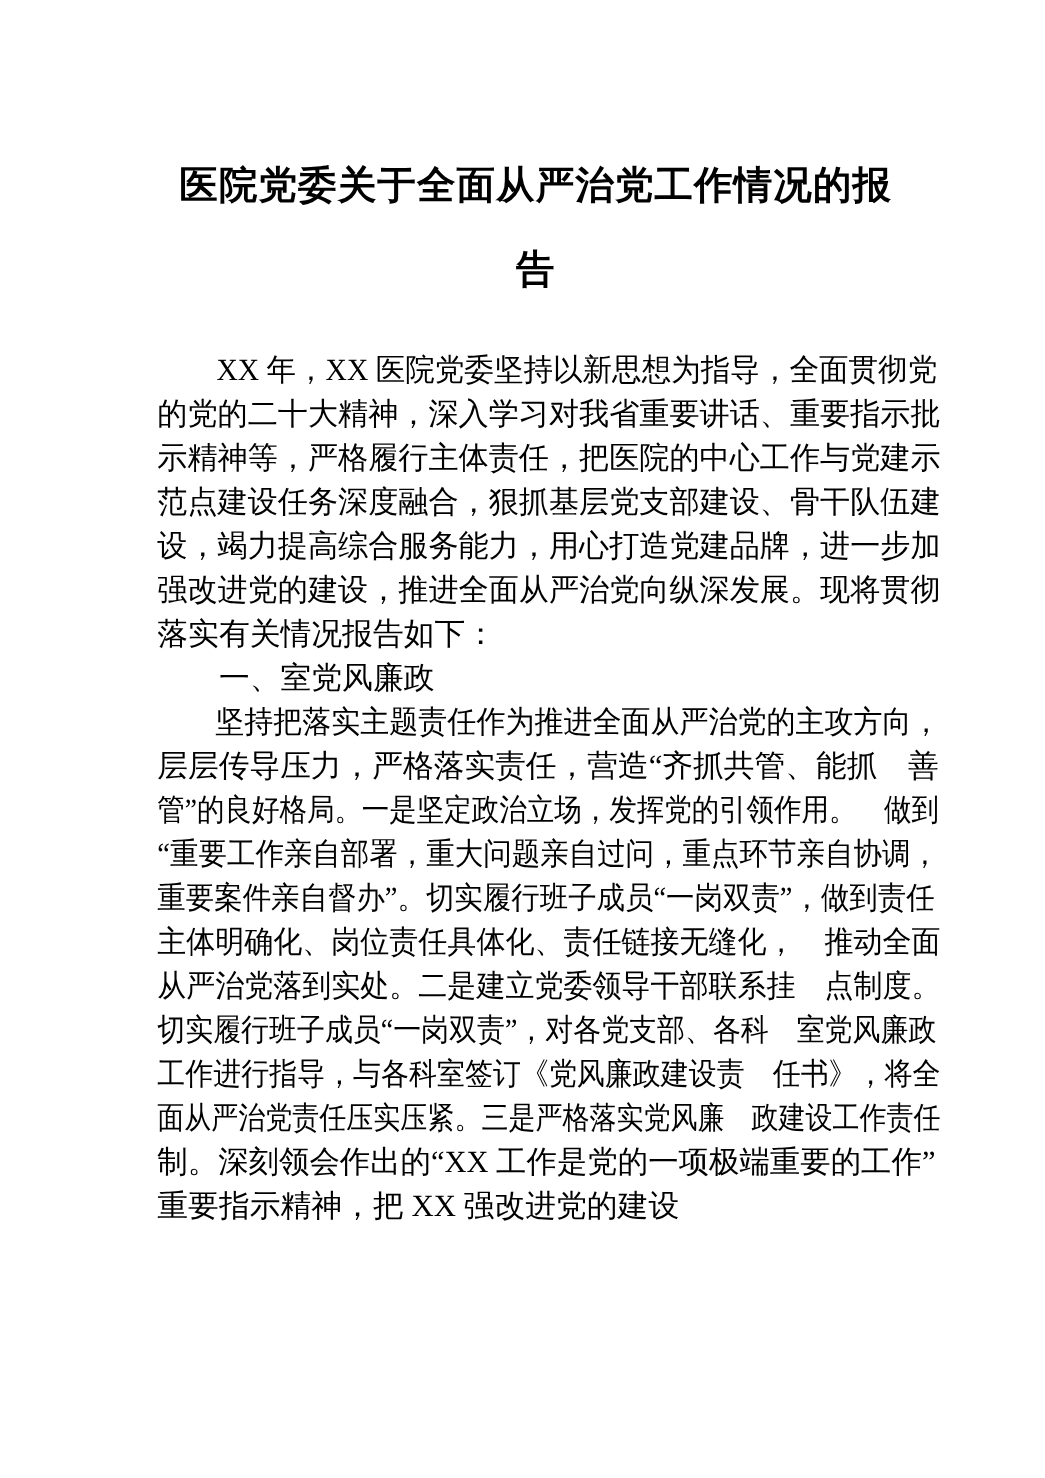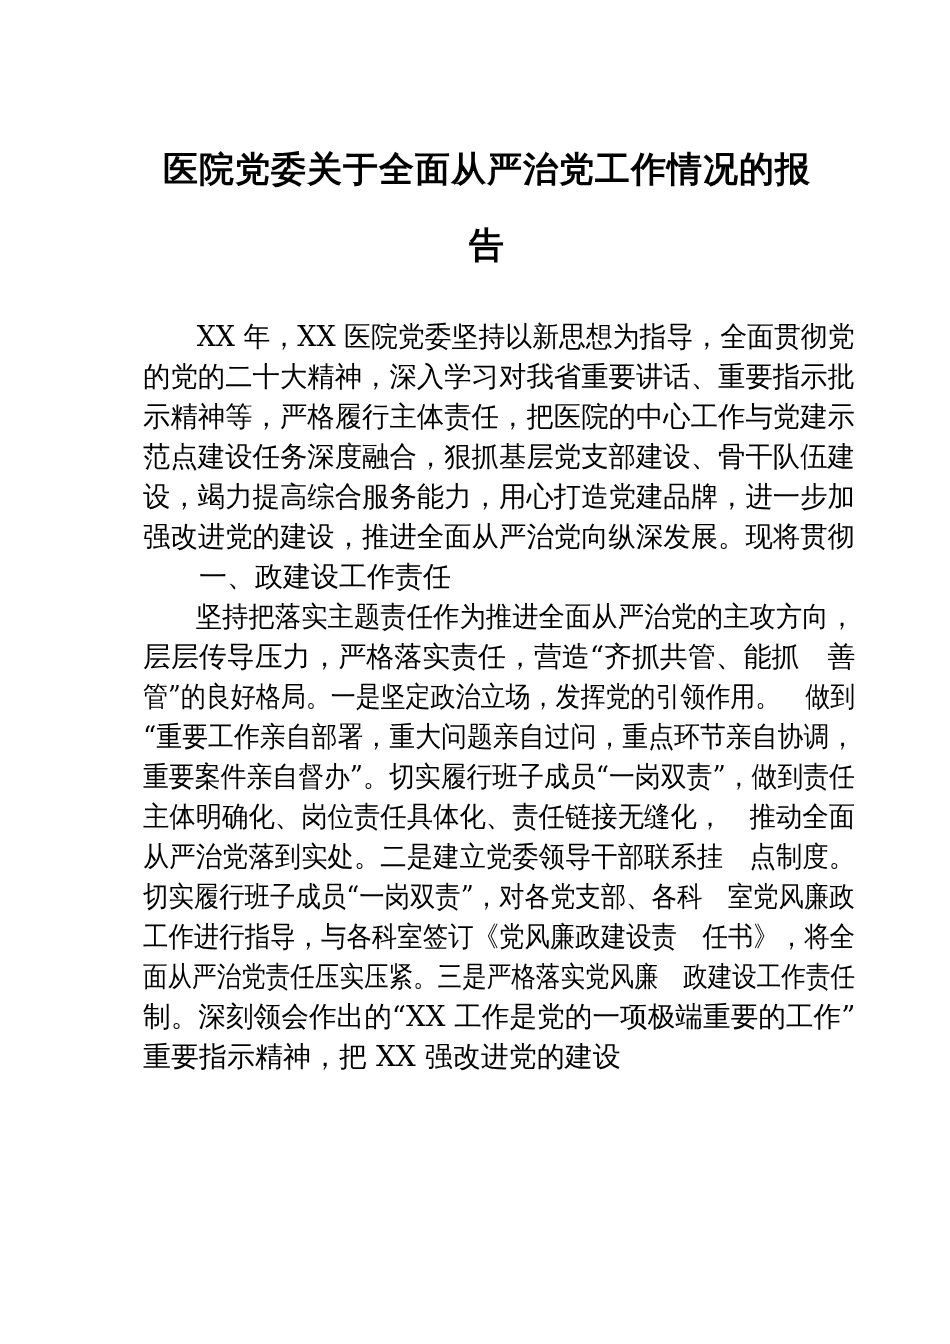--- a/index.html
+++ b/index.html
@@ -26,20 +26,21 @@
     line-height: 76px;
     white-space: pre-line;
     letter-spacing: 1px;
   }
   .doc-body {
     margin-top: 34px;
     margin-left: 143px;
     width: 712px;
     font-size: 28px;
     line-height: 40px;
+    font-family: Liberation Serif, serif;
   }
   .para {
     margin: 0;
   }
   .line {
     white-space: nowrap;
     text-align: justify;
     text-align-last: justify;
   }
   .line.first {
@@ -56,23 +57,24 @@
   <h1 class="doc-title">医院党委关于全面从严治党工作情况的报
 告</h1>
   <div class="doc-body">
       <div class="para">
         <div class="line first" style="transform: scaleX(0.959569); transform-origin: left center;">XX 年，XX 医院党委坚持以新思想为指导，全面贯彻党</div>
         <div class="line" style="transform: scaleX(0.978022); transform-origin: left center;">的党的二十大精神，深入学习对我省重要讲话、重要指示批</div>
         <div class="line" style="transform: scaleX(0.978022); transform-origin: left center;">示精神等，严格履行主体责任，把医院的中心工作与党建示</div>
         <div class="line" style="transform: scaleX(0.978022); transform-origin: left center;">范点建设任务深度融合，狠抓基层党支部建设、骨干队伍建</div>
         <div class="line" style="transform: scaleX(0.978022); transform-origin: left center;">设，竭力提高综合服务能力，用心打造党建品牌，进一步加</div>
         <div class="line" style="transform: scaleX(0.978022); transform-origin: left center;">强改进党的建设，推进全面从严治党向纵深发展。现将贯彻</div>
+        <div class="line last">落实有关情况报告如下：</div>
       </div>
       <div class="para heading">
-        <div class="line first last">一、政建设工作责任</div>
+        <div class="line first last">一、室党风廉政</div>
       </div>
       <div class="para">
         <div class="line first" style="transform: scaleX(0.941799); transform-origin: left center;">坚持把落实主题责任作为推进全面从严治党的主攻方向，</div>
         <div class="line" style="transform: scaleX(0.997199); transform-origin: left center;">层层传导压力，严格落实责任，营造“齐抓共管、能抓　善</div>
         <div class="line" style="transform: scaleX(0.892231); transform-origin: left center;">管”的良好格局。一是坚定政治立场，发挥党的引领作用。　做到</div>
         <div class="line" style="transform: scaleX(0.924675); transform-origin: left center;">“重要工作亲自部署，重大问题亲自过问，重点环节亲自协调，</div>
         <div class="line" style="transform: scaleX(0.923476); transform-origin: left center;">重要案件亲自督办”。切实履行班子成员“一岗双责”，做到责任</div>
         <div class="line" style="transform: scaleX(0.941799); transform-origin: left center;">主体明确化、岗位责任具体化、责任链接无缝化，　推动全面</div>
         <div class="line" style="transform: scaleX(0.941799); transform-origin: left center;">从严治党落到实处。二是建立党委领导干部联系挂　点制度。</div>
         <div class="line" style="transform: scaleX(0.907006); transform-origin: left center;">切实履行班子成员“一岗双责”，对各党支部、各科　室党风廉政</div>

